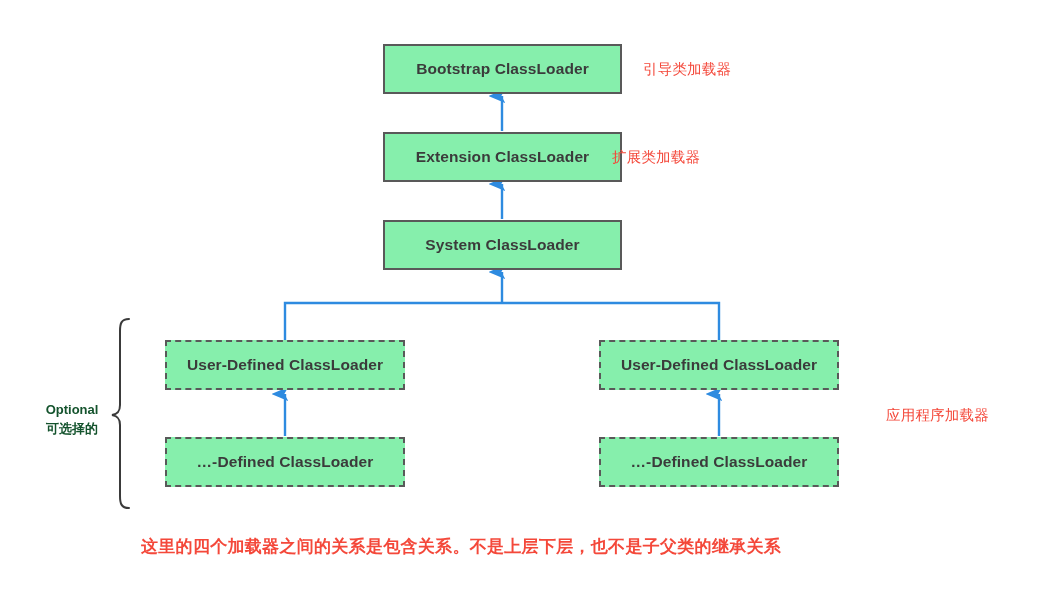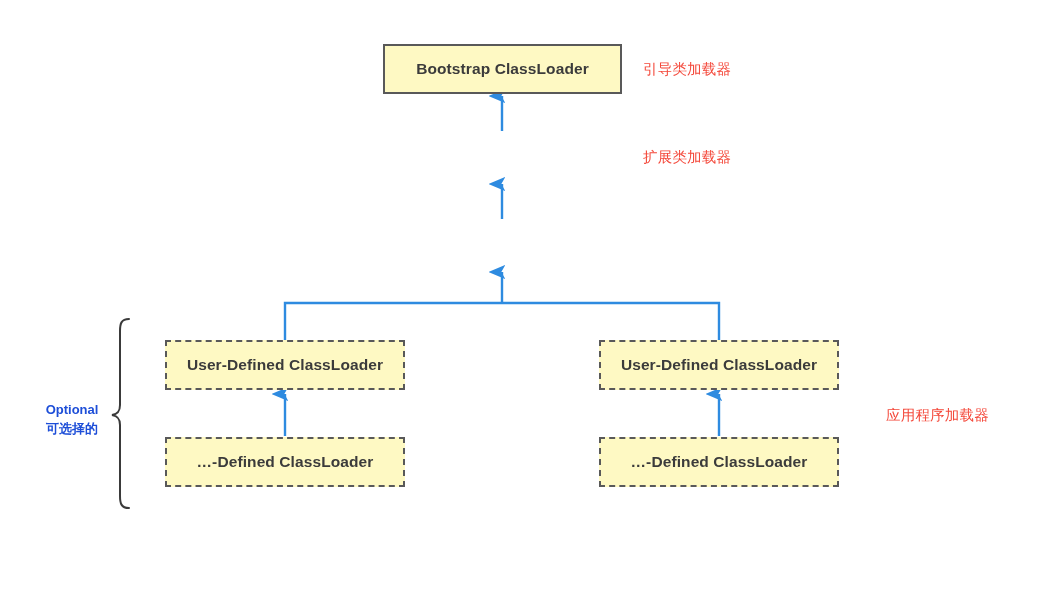--- a/index.html
+++ b/index.html
@@ -26,21 +26,21 @@
     height: 600px;
     pointer-events: none;
   }
 
   .node {
     position: absolute;
     box-sizing: border-box;
     display: flex;
     align-items: center;
     justify-content: center;
-    background: #fef9c3;
+    background: #86efac;
     color: #3b3b3b;
     font-size: 15.5px;
     font-weight: bold;
     letter-spacing: 0.1px;
     white-space: nowrap;
   }
   .node.solid {
     border: 2px solid #595959;
   }
   .node.dashed {
@@ -53,21 +53,21 @@
     font-size: 14.5px;
     font-weight: normal;
     white-space: nowrap;
     letter-spacing: 0.2px;
   }
 
   .optional-label {
     position: absolute;
     width: 110px;
     text-align: center;
-    color: #1d4ed8;
+    color: #14532d;
     font-size: 13px;
     font-weight: bold;
     line-height: 1.45;
   }
   .optional-label .cn {
     font-weight: bold;
     text-align: center;
   }
 
   .caption {
@@ -120,44 +120,51 @@
                C 118 416, 120 419, 120 425
                L 120 496
                C 120 503, 121 508, 129 508" fill="none" stroke="#3a3a3a" stroke-width="2" stroke-linecap="round"></path>
     </g>
   </svg>
 
   <div class="node solid" style="left:383px; top:44px; width:239px; height:50px;">
     <span>Bootstrap ClassLoader</span>
   </div>
 
+  <div class="node solid" style="left:383px; top:132px; width:239px; height:50px;">
+    <span>Extension ClassLoader</span>
+  </div>
 
+  <div class="node solid" style="left:383px; top:220px; width:239px; height:50px;">
+    <span>System ClassLoader</span>
+  </div>
 
   <div class="node dashed" style="left:165px; top:340px; width:240px; height:50px;">
     <span>User-Defined ClassLoader</span>
   </div>
 
   <div class="node dashed" style="left:599px; top:340px; width:240px; height:50px;">
     <span>User-Defined ClassLoader</span>
   </div>
 
   <div class="node dashed" style="left:165px; top:437px; width:240px; height:50px;">
     <span>…-Defined ClassLoader</span>
   </div>
 
   <div class="node dashed" style="left:599px; top:437px; width:240px; height:50px;">
     <span>…-Defined ClassLoader</span>
   </div>
 
   <div class="redlabel" style="left:643px; top:60px;">引导类加载器</div>
 
-  <div class="redlabel" style="left:643px; top:148px;">扩展类加载器</div>
+  <div class="redlabel" style="left:612px; top:148px;">扩展类加载器</div>
 
 
   <div class="redlabel" style="left:886px; top:406px;">应用程序加载器</div>
 
   <div class="optional-label" style="left:17px; top:401px;">
     <div>Optional</div>
     <div class="cn">可选择的</div>
   </div>
 
+  <div class="caption" style="left:141px; top:535px;">这里的四个加载器之间的关系是包含关系。不是上层下层，也不是子父类的继承关系</div>
 
 </div>
 
 </body></html>

